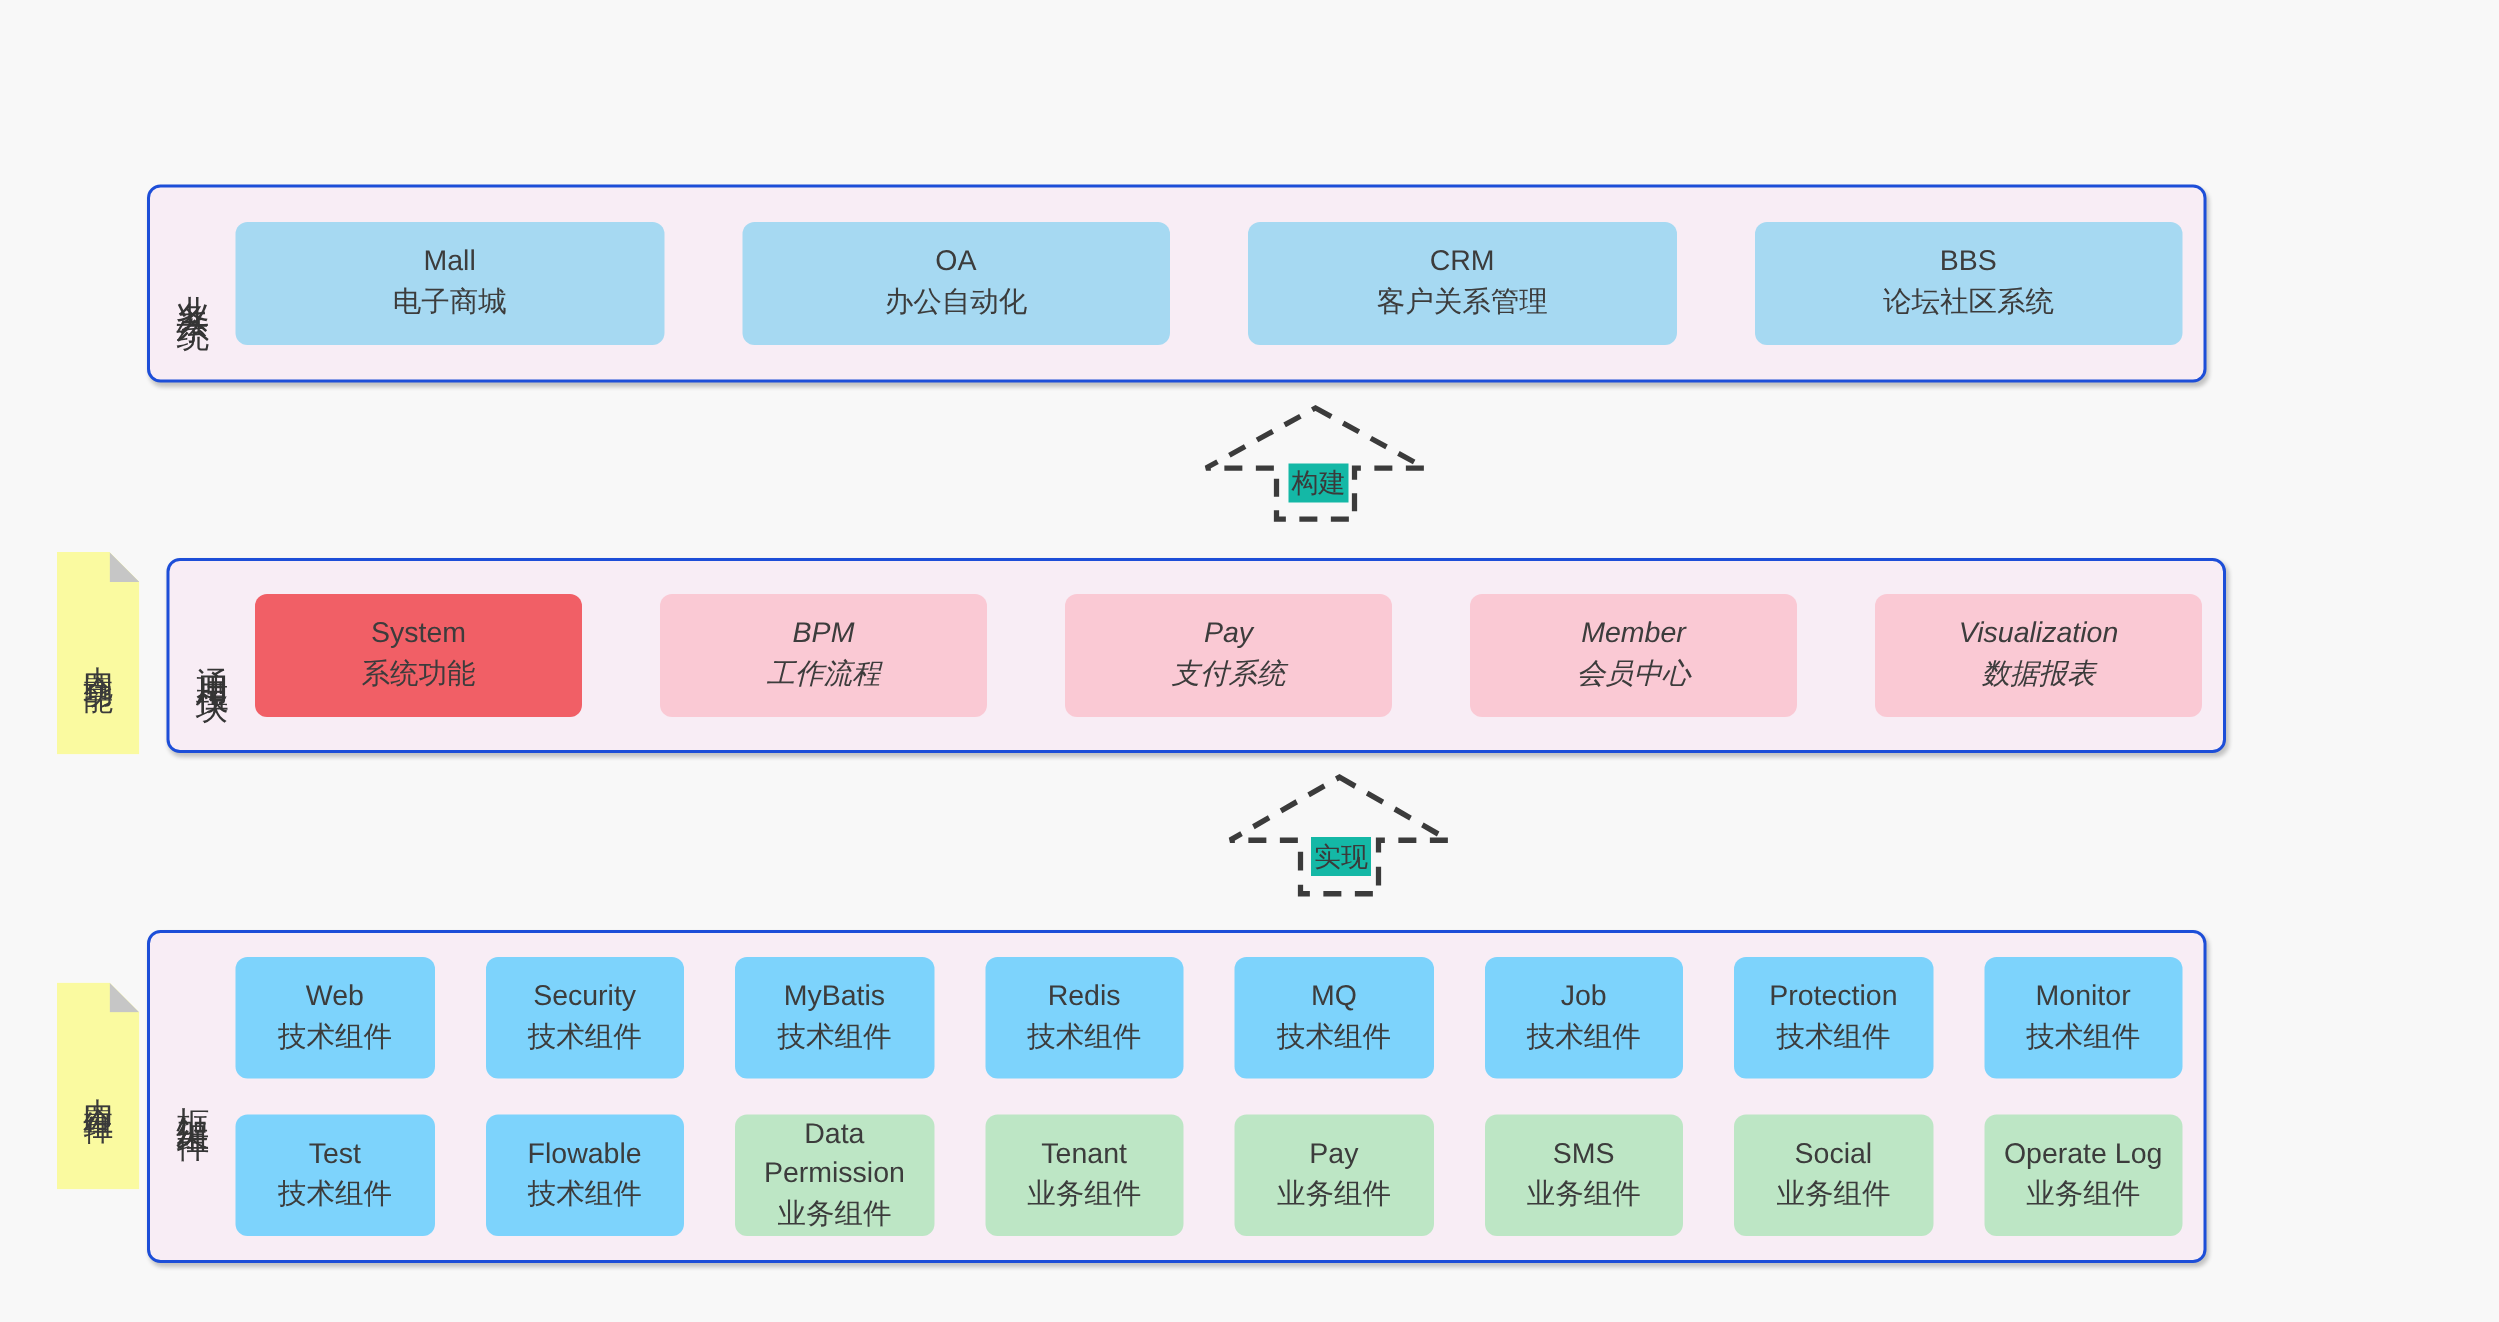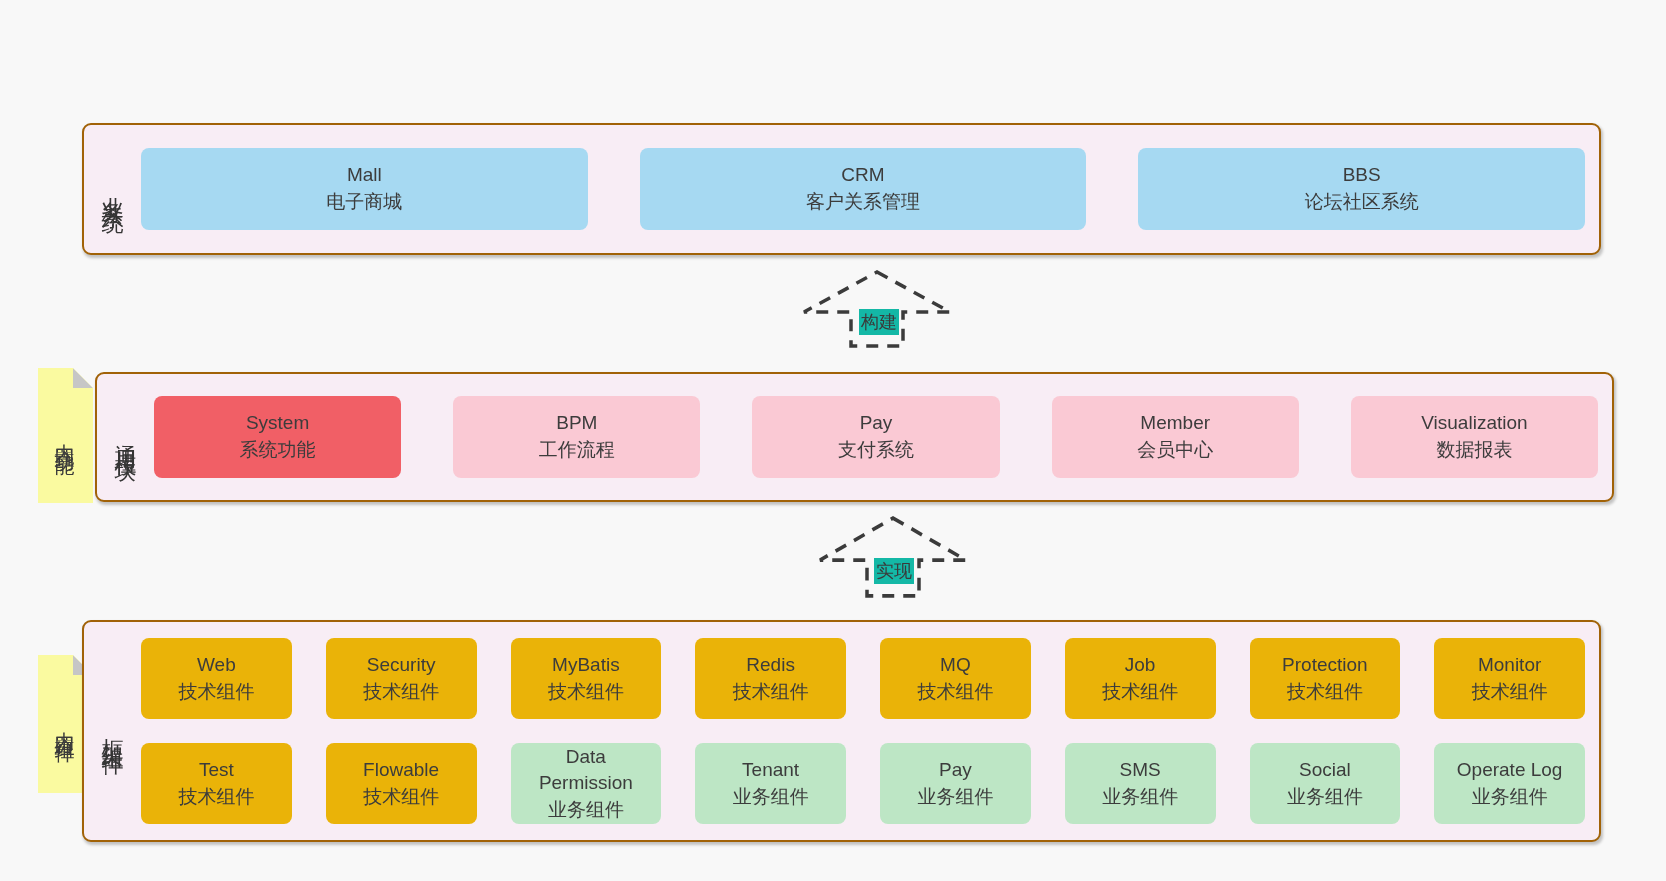--- a/index.html
+++ b/index.html
@@ -2,22 +2,22 @@
 <html><head>
 <meta charset="utf-8">
 <style>
   html,body{margin:0;padding:0;background:#f8f8f8;}
   .canvas{
     position:relative;width:1666px;height:881px;background:#f8f8f8;
     font-family:"Liberation Sans","DejaVu Sans",sans-serif;color:#3c3c3c;
     overflow:hidden;
   }
   .container{
-    position:absolute;left:82px;width:1519px;box-sizing:border-box;
-    background:#f8edf5;border:2px solid #a16207;border-radius:9px;
+    position:absolute;left:98px;width:1373px;box-sizing:border-box;
+    background:#f8edf5;border:2px solid #1d4ed8;border-radius:9px;
     box-shadow:1.5px 2.5px 3px rgba(0,0,0,.22);
     display:flex;align-items:stretch;z-index:2;
   }
   #layer-business{top:123px;height:132px;}
   #layer-common{top:372px;height:130px;margin-left:13px;}
   #layer-framework{top:620px;height:222px;}
   .layer-label{
     width:57px;flex:0 0 57px;display:flex;align-items:center;justify-content:center;
     writing-mode:vertical-rl;text-orientation:upright;
     font-size:22px;letter-spacing:5px;color:#353535;
@@ -27,22 +27,22 @@
   .row{display:flex;gap:34px;}
   .box{
     flex:1;height:82px;border-radius:8px;
     display:flex;flex-direction:column;align-items:center;justify-content:center;
     text-align:center;font-size:19px;line-height:1.4;
   }
   .row .box{height:81px;}
   .box-name,.box-desc{white-space:pre-line;}
   .blue{background:#a6d9f2;}
   .red{background:#f15f66;}
-  .pink{background:#fac9d4;}
-  .green{background:#eab308;}
+  .pink{background:#fac9d4;font-style:italic;}
+  .green{background:#7dd3fc;}
   .lightgreen{background:#bde6c5;}
   .sticky{
     position:absolute;left:38px;width:55px;background:#fafaa0;z-index:1;
     display:flex;align-items:center;justify-content:center;
     writing-mode:vertical-rl;text-orientation:upright;
     font-size:20px;letter-spacing:4px;color:#3a3a3a;
     clip-path:polygon(0 0,calc(100% - 20px) 0,100% 20px,100% 100%,0 100%);
   }
   .sticky::after{
     content:"";position:absolute;top:0;right:0;width:20px;height:20px;
@@ -67,20 +67,24 @@
 <div class="canvas">
 
   <section class="container" id="layer-business">
     <div class="layer-label">业务系统</div>
     <div class="boxes">
       <div class="box blue">
         <div class="box-name">Mall</div>
         <div class="box-desc">电子商城</div>
       </div>
       <div class="box blue">
+        <div class="box-name">OA</div>
+        <div class="box-desc">办公自动化</div>
+      </div>
+      <div class="box blue">
         <div class="box-name">CRM</div>
         <div class="box-desc">客户关系管理</div>
       </div>
       <div class="box blue">
         <div class="box-name">BBS</div>
         <div class="box-desc">论坛社区系统</div>
       </div>
     </div>
   </section>
 

